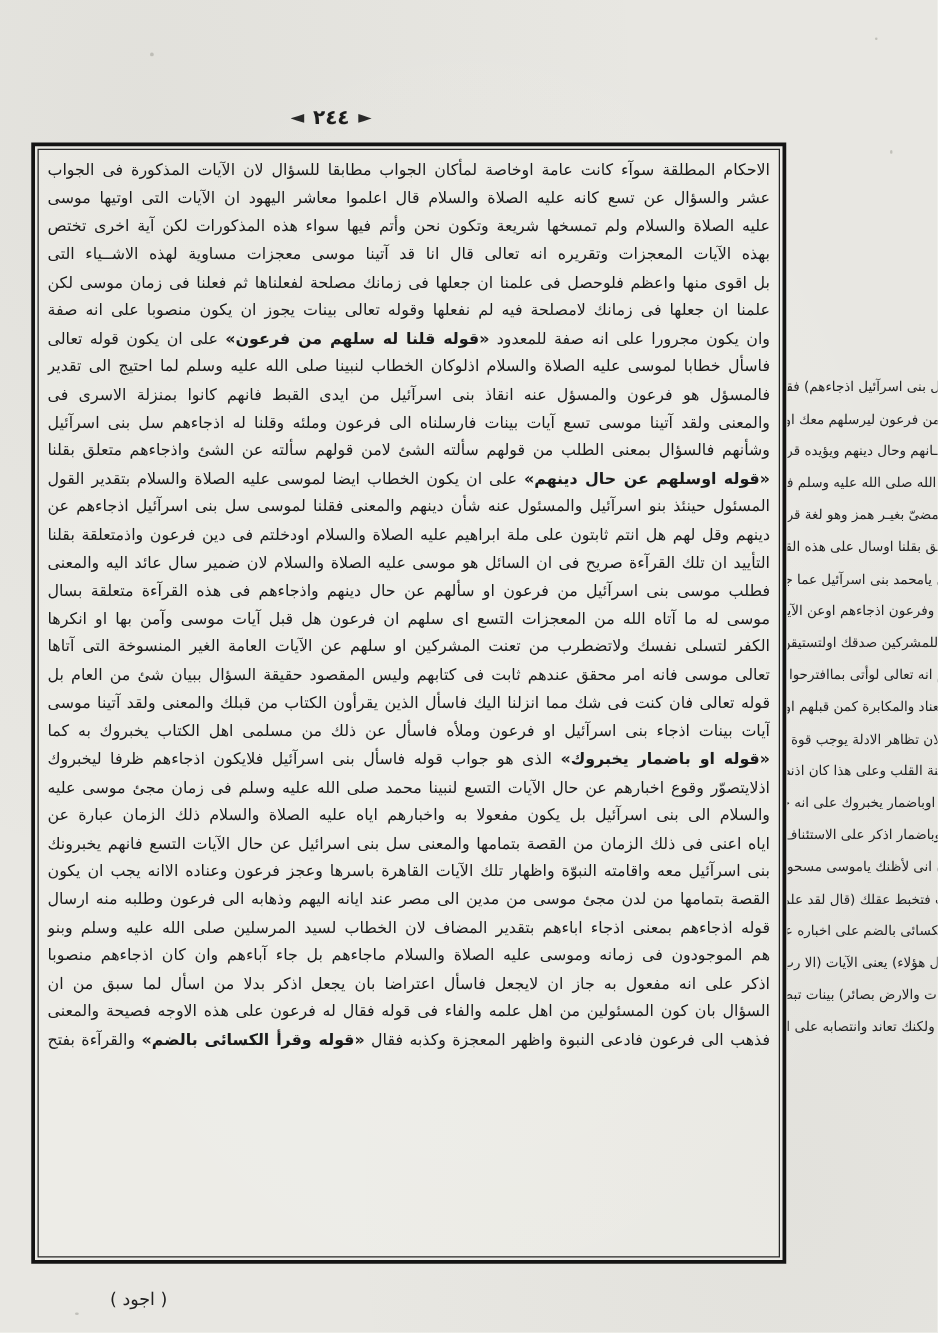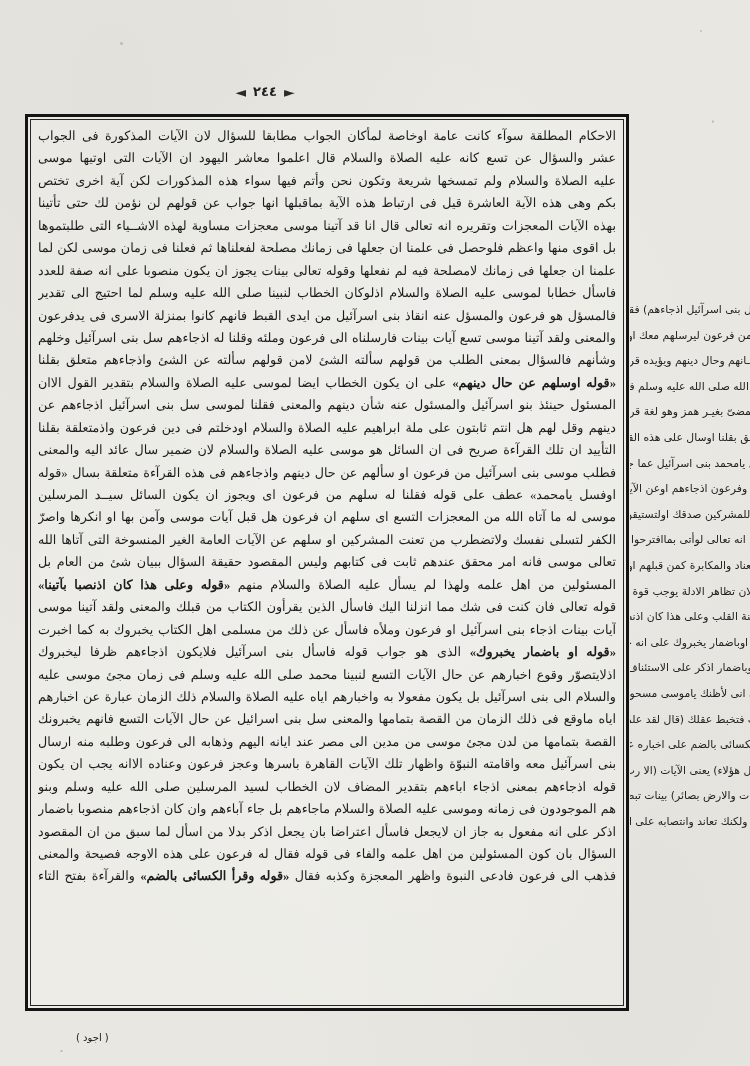--- a/index.html
+++ b/index.html
@@ -15,28 +15,27 @@
     font-family:"DejaVu Sans", sans-serif;
     color:#1b1b1b;
   }
   
   .header-orn{
     position:absolute;top:84px;left:150px;width:230px;
     display:flex;align-items:center;justify-content:center;gap:7px;
     direction:ltr;
   }
   .fleuron{font-size:14px;color:#2a2a2a;line-height:1;}
-  .pagenum{font-size:13px;font-weight:bold;letter-spacing:2px;color:#1d1d1d;}
+  .pagenum{font-size:16px;font-weight:bold;letter-spacing:2px;color:#1d1d1d;}
   
   .frame{
     position:absolute;left:25px;top:114px;width:604px;height:897px;
     border:3px solid #141414;
     background:rgba(246,245,240,0.35);
     box-sizing:border-box;
-    font-family:Liberation Serif, serif;
   }
   .frame-inner{
     position:absolute;left:2px;top:2px;right:2px;bottom:2px;
     border:1px solid #262626;
     padding:5px 7px 0 7px;
     overflow:hidden;
   }
   .textblock{direction:rtl;}
   .textblock .line{
     font-size:12.7px;
@@ -58,22 +57,22 @@
   }
   .margin .mline{
     font-size:10.8px;
     line-height:25.6px;
     white-space:nowrap;
     text-align:right;
     color:#232323;
   }
   
   .catchword{
-    position:absolute;left:76px;top:1032px;
-    font-size:10px;color:#202020;direction:rtl;
+    position:absolute;left:88px;top:1032px;
+    font-size:14px;color:#202020;direction:rtl;
   }
   
   .speck{position:absolute;background:#9a9a92;border-radius:50%;opacity:.5;}
   .s1{width:3px;height:3px;left:120px;top:42px;}
   .s2{width:2px;height:2px;left:700px;top:30px;}
   .s3{width:2px;height:3px;left:712px;top:120px;}
   .s4{width:3px;height:2px;left:60px;top:1050px;}
 </style>
 </head>
 <body>
@@ -86,46 +85,44 @@
     <span class="fleuron">►</span>
   </div>
 
   <div class="frame">
     <div class="frame-inner">
       <div class="textblock">
 
       <div class="line rich">الاحكام المطلقة سوآء كانت عامة اوخاصة لمأكان الجواب مطابقا للسؤال لان الآيات المذكورة فى الجواب</div>
           <div class="line rich">عشر والسؤال عن تسع كانه عليه الصلاة والسلام قال اعلموا معاشر اليهود ان الآيات التى اوتيها موسى</div>
           <div class="line rich">عليه الصلاة والسلام ولم تمسخها شريعة وتكون نحن وأتم فيها سواء هذه المذكورات لكن آية اخرى تختص</div>
-          <div class="line rich">بكم وهى هذه الآية العاشرة قيل فى ارتباط هذه الآية بماقبلها انها جواب عن قولهم لن نؤمن لك حتى تأتينا</div>
           <div class="line rich">بهذه الآيات المعجزات وتقريره انه تعالى قال انا قد آتينا موسى معجزات مساوية لهذه الاشــياء التى طلبتموها</div>
           <div class="line rich">بل اقوى منها واعظم فلوحصل فى علمنا ان جعلها فى زمانك مصلحة لفعلناها ثم فعلنا فى زمان موسى لكن لما</div>
           <div class="line rich">علمنا ان جعلها فى زمانك لامصلحة فيه لم نفعلها وقوله تعالى بينات يجوز ان يكون منصوبا على انه صفة للعدد</div>
+          <div class="line rich">وان يكون مجرورا على انه صفة للمعدود <b class="q">«قوله قلنا له سلهم من فرعون»</b> على ان يكون قوله تعالى</div>
           <div class="line rich">فاسأل خطابا لموسى عليه الصلاة والسلام اذلوكان الخطاب لنبينا صلى الله عليه وسلم لما احتيج الى تقدير القول</div>
           <div class="line rich">فالمسؤل هو فرعون والمسؤل عنه انقاذ بنى اسرآئيل من ايدى القبط فانهم كانوا بمنزلة الاسرى فى يدفرعون</div>
           <div class="line rich">والمعنى ولقد آتينا موسى تسع آيات بينات فارسلناه الى فرعون وملئه وقلنا له اذجاءهم سل بنى اسرآئيل وخلهم</div>
           <div class="line rich">وشأنهم فالسؤال بمعنى الطلب من قولهم سألته الشئ لامن قولهم سألته عن الشئ واذجاءهم متعلق بقلنا المقدر</div>
           <div class="line rich"><b class="q">«قوله اوسلهم عن حال دينهم»</b> على ان يكون الخطاب ايضا لموسى عليه الصلاة والسلام بتقدير القول الاان</div>
           <div class="line rich">المسئول حينئذ بنو اسرآئيل والمسئول عنه شأن دينهم والمعنى فقلنا لموسى سل بنى اسرآئيل اذجاءهم عن حال</div>
           <div class="line rich">دينهم وقل لهم هل انتم ثابتون على ملة ابراهيم عليه الصلاة والسلام اودخلتم فى دين فرعون واذمتعلقة بقلنا</div>
           <div class="line rich">التأييد ان تلك القرآءة صريح فى ان السائل هو موسى عليه الصلاة والسلام لان ضمير سال عائد اليه والمعنى</div>
           <div class="line rich">فطلب موسى بنى اسرآئيل من فرعون او سألهم عن حال دينهم واذجاءهم فى هذه القرآءة متعلقة بسال «قوله</div>
-          <div class="line rich">اوفسل يامحمد» عطف على قوله فقلنا له سلهم من فرعون اى ويجوز ان يكون السائل سيــد المرسلين</div>
           <div class="line rich">موسى له ما آتاه الله من المعجزات التسع اى سلهم ان فرعون هل قبل آيات موسى وآمن بها او انكرها واصرّ على</div>
           <div class="line rich">الكفر لتسلى نفسك ولاتضطرب من تعنت المشركين او سلهم عن الآيات العامة الغير المنسوخة التى آتاها الله</div>
           <div class="line rich">تعالى موسى فانه امر محقق عندهم ثابت فى كتابهم وليس المقصود حقيقة السؤال ببيان شئ من العام بل كونهم اعنى</div>
-          <div class="line rich">المسئولين من اهل علمه ولهذا لم يسأل عليه الصلاة والسلام منهم <b class="q">«قوله وعلى هذا كان اذنصبا بآتينا»</b></div>
           <div class="line rich">قوله تعالى فان كنت فى شك مما انزلنا اليك فاسأل الذين يقرأون الكتاب من قبلك والمعنى ولقد آتينا موسى تسع</div>
           <div class="line rich">آيات بينات اذجاء بنى اسرآئيل او فرعون وملأه فاسأل عن ذلك من مسلمى اهل الكتاب يخبروك به كما اخبرت</div>
           <div class="line rich"><b class="q">«قوله او باضمار يخبروك»</b> الذى هو جواب قوله فاسأل بنى اسرآئيل فلايكون اذجاءهم ظرفا ليخبروك</div>
           <div class="line rich">اذلايتصوّر وقوع اخبارهم عن حال الآيات التسع لنبينا محمد صلى الله عليه وسلم فى زمان مجئ موسى عليه الصلاة</div>
           <div class="line rich">والسلام الى بنى اسرآئيل بل يكون مفعولا به واخبارهم اياه عليه الصلاة والسلام ذلك الزمان عبارة عن اخبارهم</div>
-          <div class="line rich">اياه ماوقع فى ذلك الزمان من القصة بتمامها والمعنى سل بنى اسرائيل عن حال الآيات التسع فانهم يخبرونك</div>
+          <div class="line rich">اياه اعنى فى ذلك الزمان من القصة بتمامها والمعنى سل بنى اسرائيل عن حال الآيات التسع فانهم يخبرونك</div>
+          <div class="line rich">بنى اسرآئيل معه واقامته النبوّة واظهار تلك الآيات القاهرة باسرها وعجز فرعون وعناده الاانه يجب ان يكون</div>
           <div class="line rich">القصة بتمامها من لدن مجئ موسى من مدين الى مصر عند ايانه اليهم وذهابه الى فرعون وطلبه منه ارسال</div>
-          <div class="line rich">بنى اسرآئيل معه واقامته النبوّة واظهار تلك الآيات القاهرة باسرها وعجز فرعون وعناده الاانه يجب ان يكون</div>
           <div class="line rich">قوله اذجاءهم بمعنى اذجاء اباءهم بتقدير المضاف لان الخطاب لسيد المرسلين صلى الله عليه وسلم وبنو اسرائيل</div>
           <div class="line rich">هم الموجودون فى زمانه وموسى عليه الصلاة والسلام ماجاءهم بل جاء آباءهم وان كان اذجاءهم منصوبا باضمار</div>
           <div class="line rich">اذكر على انه مفعول به جاز ان لايجعل فاسأل اعتراضا بان يجعل اذكر بدلا من اسأل لما سبق من ان المقصود من</div>
           <div class="line rich">السؤال بان كون المسئولين من اهل علمه والفاء فى قوله فقال له فرعون على هذه الاوجه فصيحة والمعنى اذجاءهم</div>
           <div class="line rich">فذهب الى فرعون فادعى النبوة واظهر المعجزة وكذبه فقال <b class="q">«قوله وقرأ الكسائى بالضم»</b> والقرآءة بفتح التاء</div>
         </div>
     </div>
   </div>
 
   <div class="margin">

